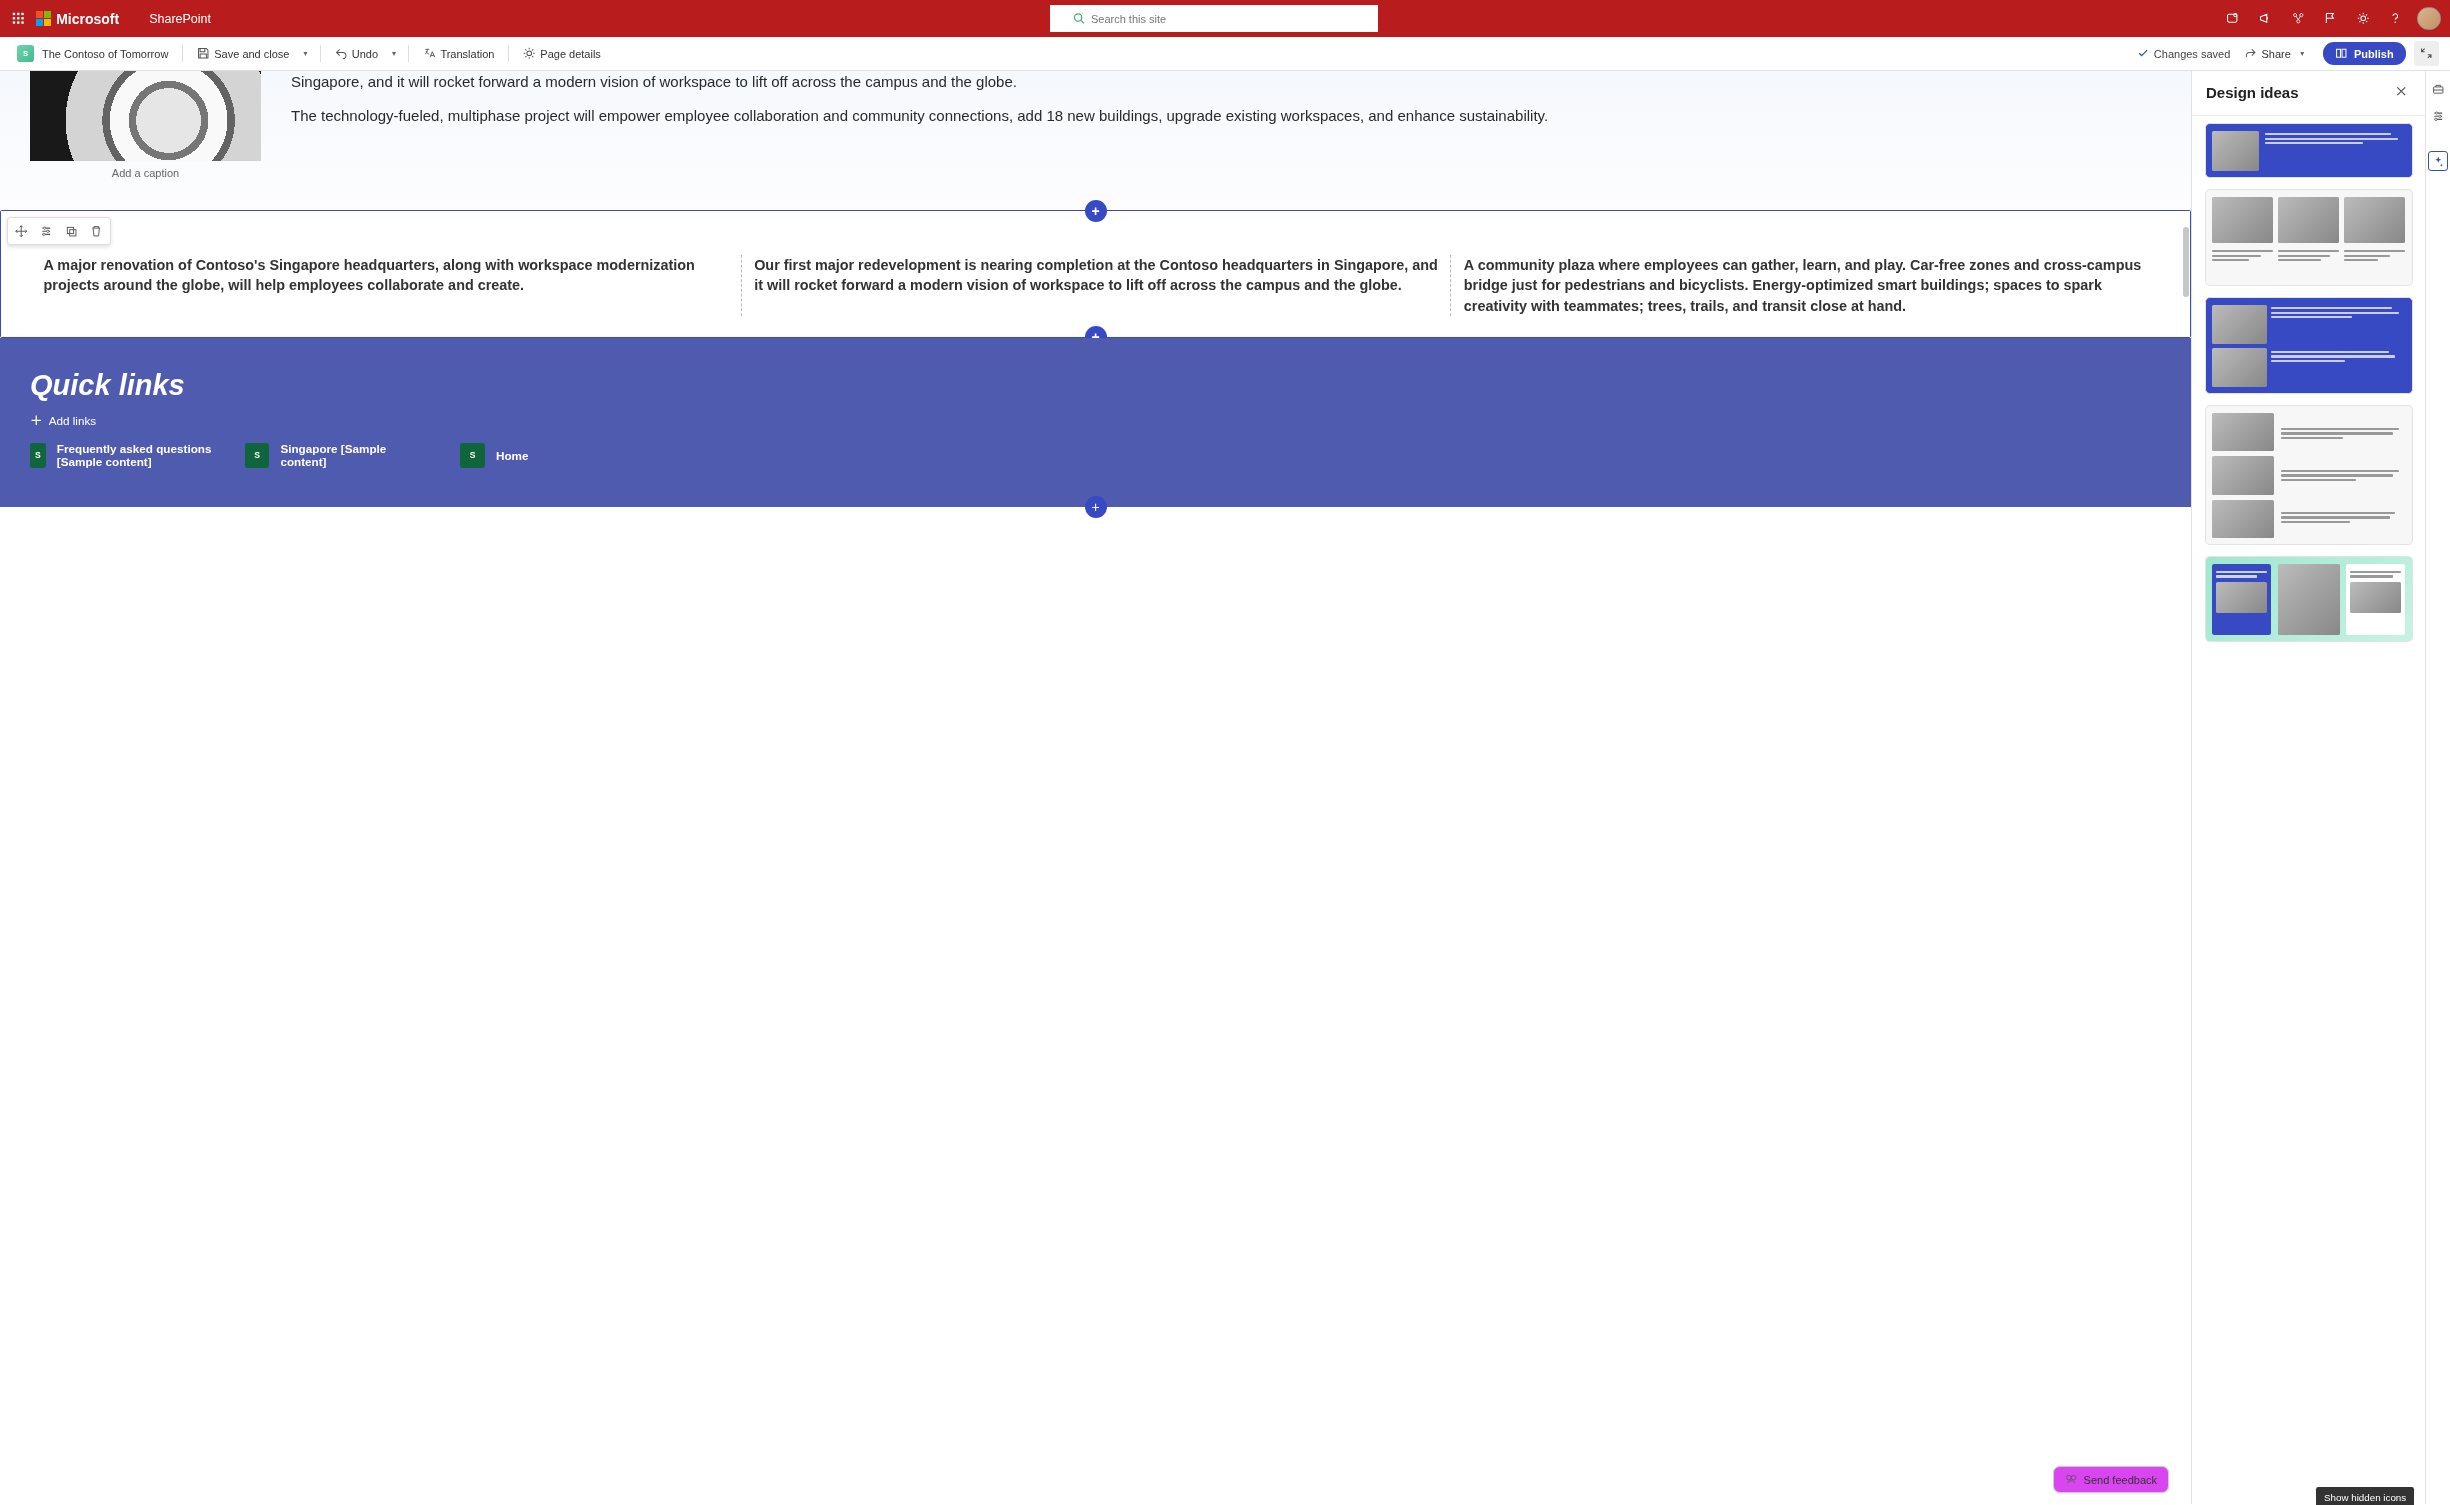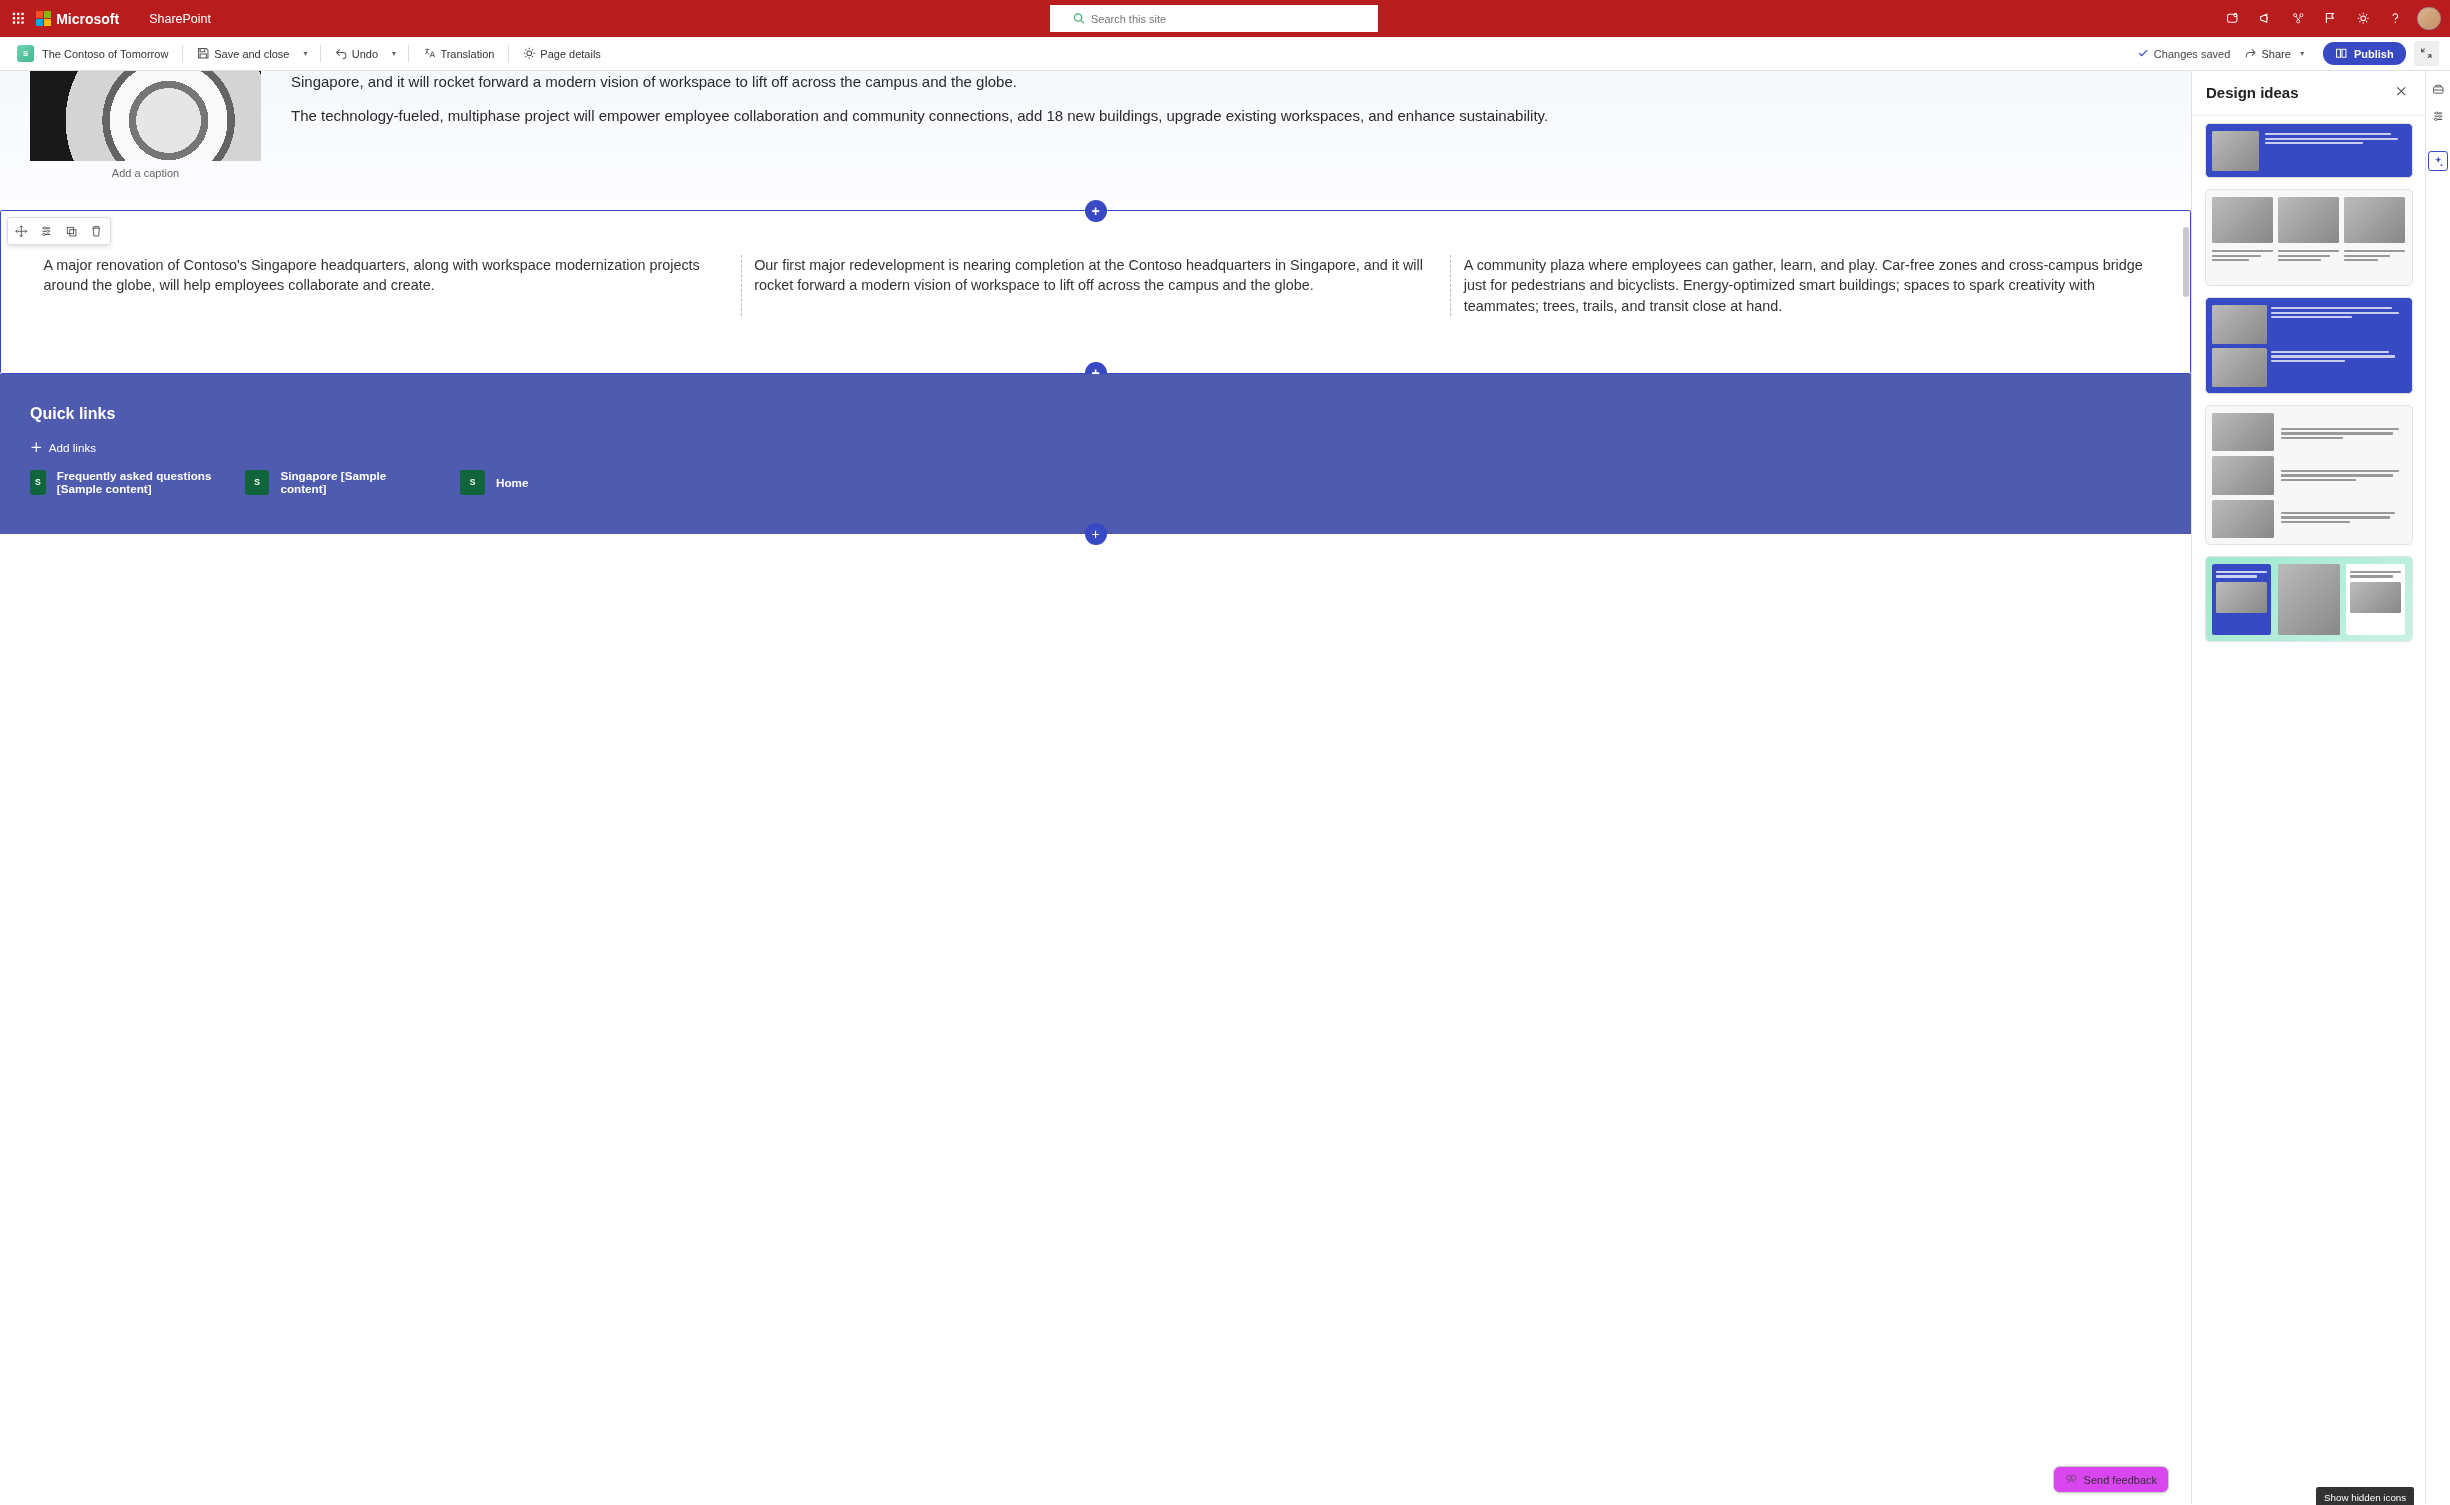--- a/index.html
+++ b/index.html
@@ -81,30 +81,31 @@
   .addBtn.top { top:-11px; }
   .addBtn.bot { bottom:-11px; }
   .sectionToolbar {
     position:absolute; top:6.2px; left:6.2px; display:flex; gap:1.6px;
     background:#fff; border:0.8px solid #ddd; border-radius:3.1px; padding:1.6px;
     box-shadow:0 1.6px 4.7px rgba(0,0,0,.12);
   }
   .tbtn { width:23.4px; height:22px; display:flex; align-items:center; justify-content:center; cursor:pointer; border-radius:2.3px; color:#444;}
   .threeCols {
     display:grid; grid-template-columns:1fr 1fr 1fr;
-    padding:44px 30px 57px 30px;
+    padding:44px 30px 21px 30px;
+    font-weight:bold;
   }
   .threeCols .col { padding:0 12.5px; font-size:14.4px; line-height:1.4; color:#333; }
   .threeCols .col + .col { border-left:0.8px dashed #bbb; }
 
   
   .quickLinks {
     background:#4f5bae; color:#fff; padding:31px 30px 39px 30px; position:relative;
   }
-  .quickLinks h2 { font-size:16px; font-weight:600; margin-bottom:18px; }
+  .quickLinks h2 { font-size:29px; font-weight:600; margin-bottom:12px;font-style:italic; }
   .addLinks { display:flex; align-items:center; gap:6.2px; font-size:11.7px; cursor:pointer; margin-bottom:15.6px; }
   .qlRow { display:flex; gap:28px; flex-wrap:wrap; }
   .qlItem { display:flex; align-items:center; gap:11px; font-size:11.7px; font-weight:600; max-width:187px; cursor:pointer;}
   .qlIcon { width:25px; height:25px; background:#10653c; border-radius:2.3px; display:flex; align-items:center; justify-content:center; color:#fff; font-size:8.6px; font-weight:700;}
   .qlAdd {
     position:absolute; left:50%; bottom:-11px; transform:translateX(-50%);
     width:22px; height:22px; background:#3849c4; color:#fff; border-radius:50%;
     display:flex; align-items:center; justify-content:center; font-size:14px; cursor:pointer;
   }
 

